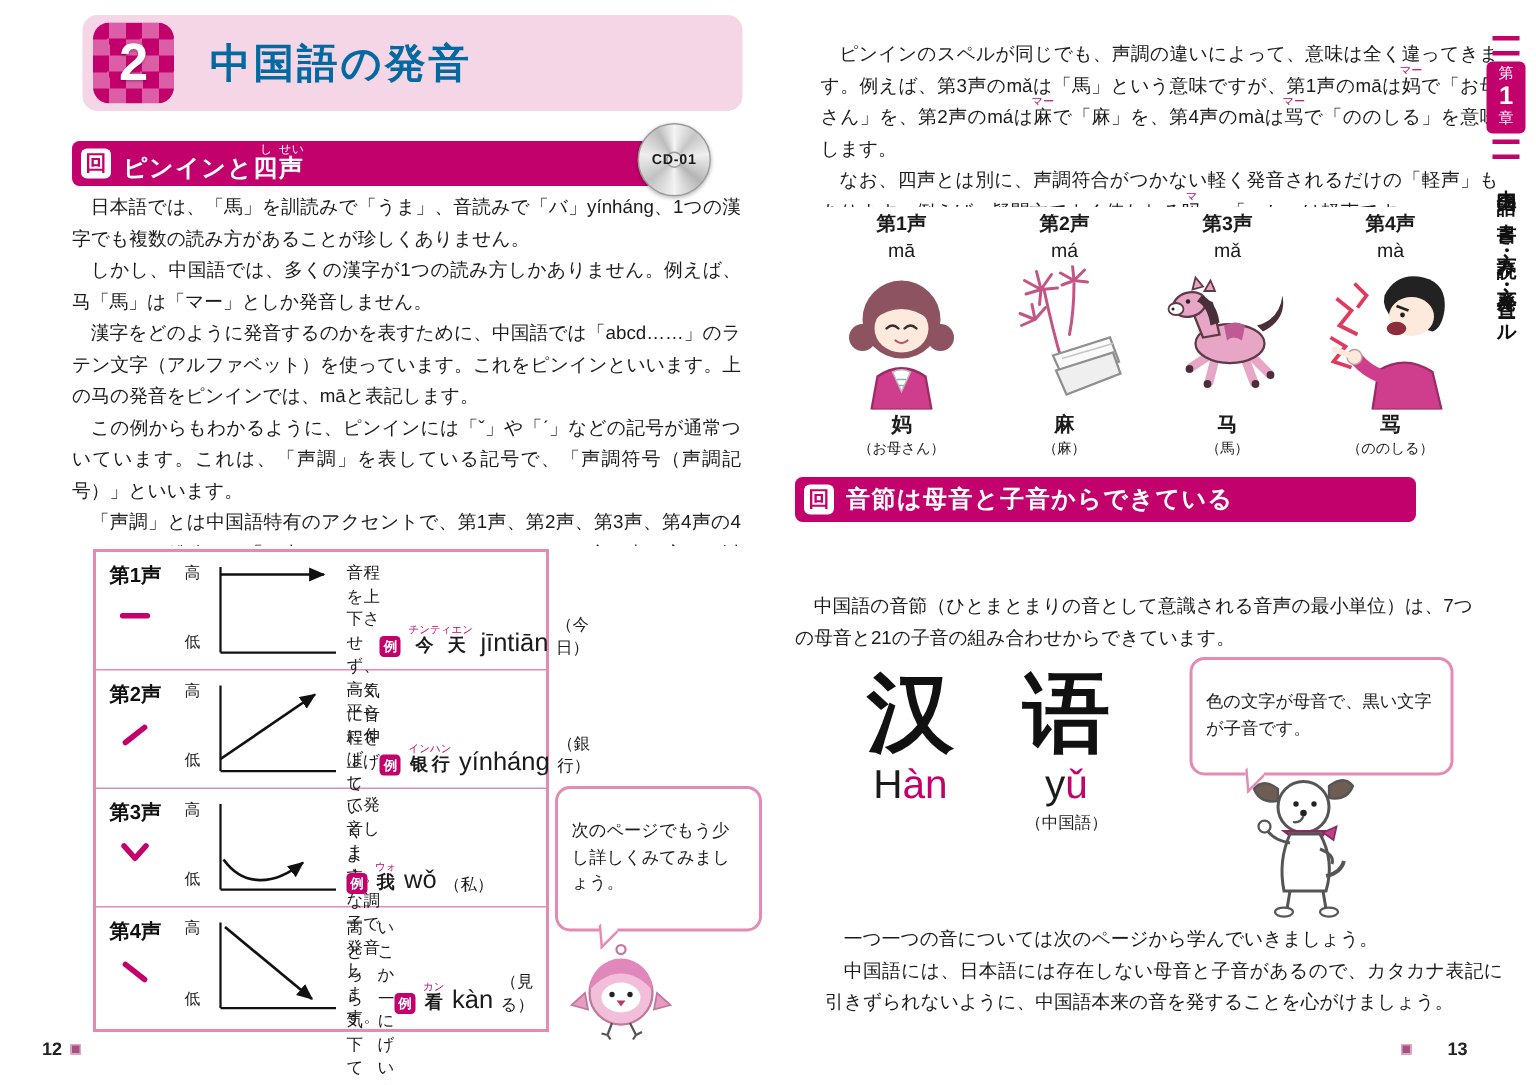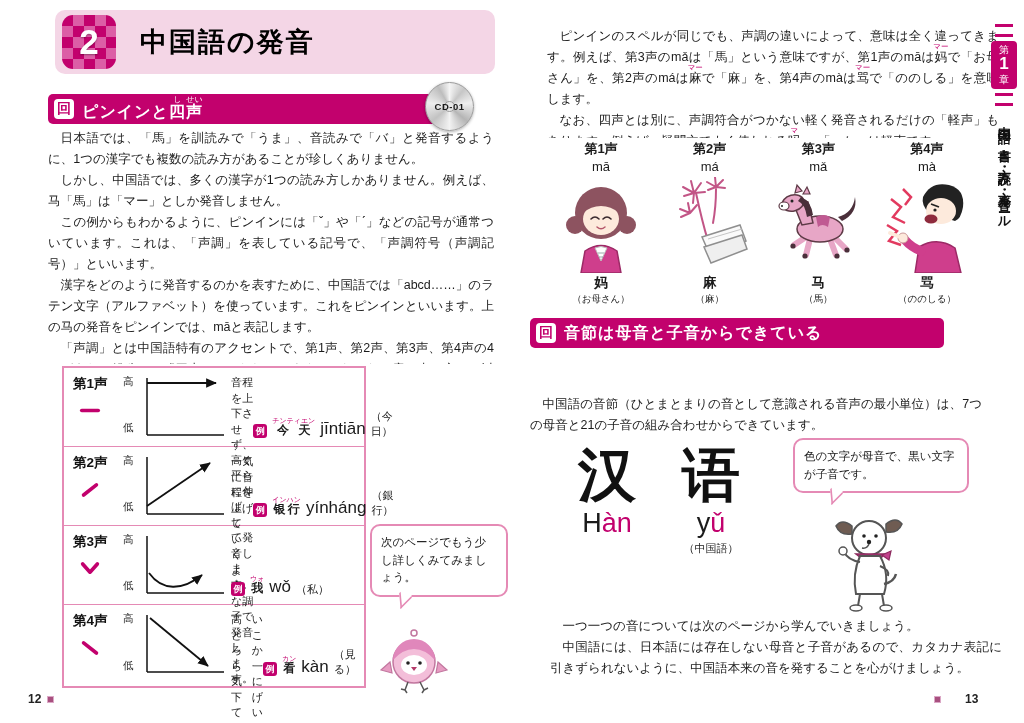--- a/index.html
+++ b/index.html
@@ -6,21 +6,21 @@
   body { font-family:"Liberation Sans","DejaVu Sans",sans-serif; color:#1b1b1b; }
   .spread { position:relative; width:1024px; height:723px; background:#fff; overflow:hidden; }
 
   
   .title-banner { position:absolute; left:55px; top:10px; width:440px; height:64px;
     background:#f4d6e6; border-radius:10px; display:flex; align-items:center; }
   .lesson-badge { width:54px; height:54px; margin-left:7px; border-radius:11px; flex:none;
     background:repeating-conic-gradient(#dc5ea6 0% 25%, #c2016d 0% 50%); background-size:22px 22px;
     display:flex; align-items:center; justify-content:center;
     color:#fff; font-size:35px; font-weight:bold; text-shadow:0 1px 2px rgba(0,0,0,.35); }
-  .lesson-title { margin-left:24px; font-size:27px; font-weight:bold; color:#000000; letter-spacing:2px; }
+  .lesson-title { margin-left:24px; font-size:27px; font-weight:bold; color:#0369a1; letter-spacing:2px; }
 
   
   .section-bar { position:absolute; height:30px; background:#c2016d; border-radius:5px;
     display:flex; align-items:center; padding:0 10px 0 6px; box-sizing:border-box; color:#fff; }
   #bar1 { left:48px; top:94px; width:414px; }
   #bar2 { left:530px; top:318px; width:414px; }
   .bar-icon { width:20px; height:20px; background:#fff; border-radius:4px; color:#c2016d;
     font-size:14px; font-weight:bold; display:flex; align-items:center; justify-content:center;
     margin-right:8px; flex:none; }
   .bar-title { font-size:16px; font-weight:bold; letter-spacing:1px; white-space:nowrap; }
@@ -64,21 +64,21 @@
   .tr-example { display:flex; align-items:flex-end; gap:5px; font-size:11.5px; padding-bottom:2px; }
   .ex-badge { width:14px; height:14px; background:#c2016d; color:#fff; font-size:9px; font-weight:bold;
     display:flex; align-items:center; justify-content:center; border-radius:3px; flex:none; margin-bottom:1px; }
   .ex-word { font-weight:bold; font-size:12px; }
   .ex-word rt { font-size:7px; }
   .ex-pinyin { font-size:17px; }
   .ex-meaning { font-size:11px; }
 
   
   .bubble { position:absolute; border:2px solid #e58ab5; border-radius:10px; background:#fff;
-    font-size:11.5px; line-height:17.5px; padding:8px 9px; color:#1b1b1b; }
+    font-size:11.5px; line-height:17.5px; padding:20px 9px; color:#1b1b1b; }
   .bubble .tail { position:absolute; bottom:-8px; width:13px; height:13px; background:#fff;
     border-right:2px solid #e58ab5; border-bottom:2px solid #e58ab5; transform:rotate(65deg) skew(20deg,20deg); }
   #bird-bubble { left:370px; top:524px; width:116px; }
   #bird-bubble .tail { left:26px; }
   #dog-bubble { left:793px; top:438px; width:154px; }
   #dog-bubble .tail { left:34px; }
 
   .bird-figure { position:absolute; left:380px; top:628px; width:68px; height:66px; }
   .dog-figure  { position:absolute; left:822px; top:514px; width:104px; height:100px; }
 
@@ -132,24 +132,24 @@
 
   <div class="section-bar" id="bar1">
     <span class="bar-icon">回</span>
     <span class="bar-title"><span>ピンインと</span><ruby><span>四</span><rt>し</rt></ruby><ruby><span>声</span><rt>せい</rt></ruby></span>
   </div>
   <div class="cd-badge">
     <span class="cd-label">CD-01</span>
   </div>
 
   <div class="body-text" id="left-body">
-    <p>日本語では、「馬」を訓読みで「うま」、音読みで「バ」と発音するように、1つの漢字でも複数の読み方があることが珍しくありません。</p>
+    <p>日本語では、「馬」を訓読みで「うま」、音読みで「バ」yínháng、1つの漢字でも複数の読み方があることが珍しくありません。</p>
     <p>しかし、中国語では、多くの漢字が1つの読み方しかありません。例えば、马「馬」は「マー」としか発音しません。</p>
+    <p>漢字をどのように発音するのかを表すために、中国語では「abcd……」のラテン文字（アルファベット）を使っています。これをピンインといいます。上の马の発音をピンインでは、māと表記します。</p>
     <p>この例からもわかるように、ピンインには「ˇ」や「ˊ」などの記号が通常ついています。これは、「声調」を表している記号で、「声調符号（声調記号）」といいます。</p>
-    <p>漢字をどのように発音するのかを表すために、中国語では「abcd……」のラテン文字（アルファベット）を使っています。これをピンインといいます。上の马の発音をピンインでは、māと表記します。</p>
     <p>「声調」とは中国語特有のアクセントで、第1声、第2声、第3声、第4声の4つがあり、総称して「四声」といわれています。それぞれの音の出し方は、以下のようになります。</p>
   </div>
 
   <div class="tone-table">
 
     <div class="tone-row">
       <div class="tr-left">
         <div class="tr-tone">第1声</div>
         <svg class="tr-mark" viewBox="0 0 24 18">
           <line x1="3" y1="9" x2="21" y2="9" stroke="#c2016d" stroke-width="4" stroke-linecap="round"></line>

